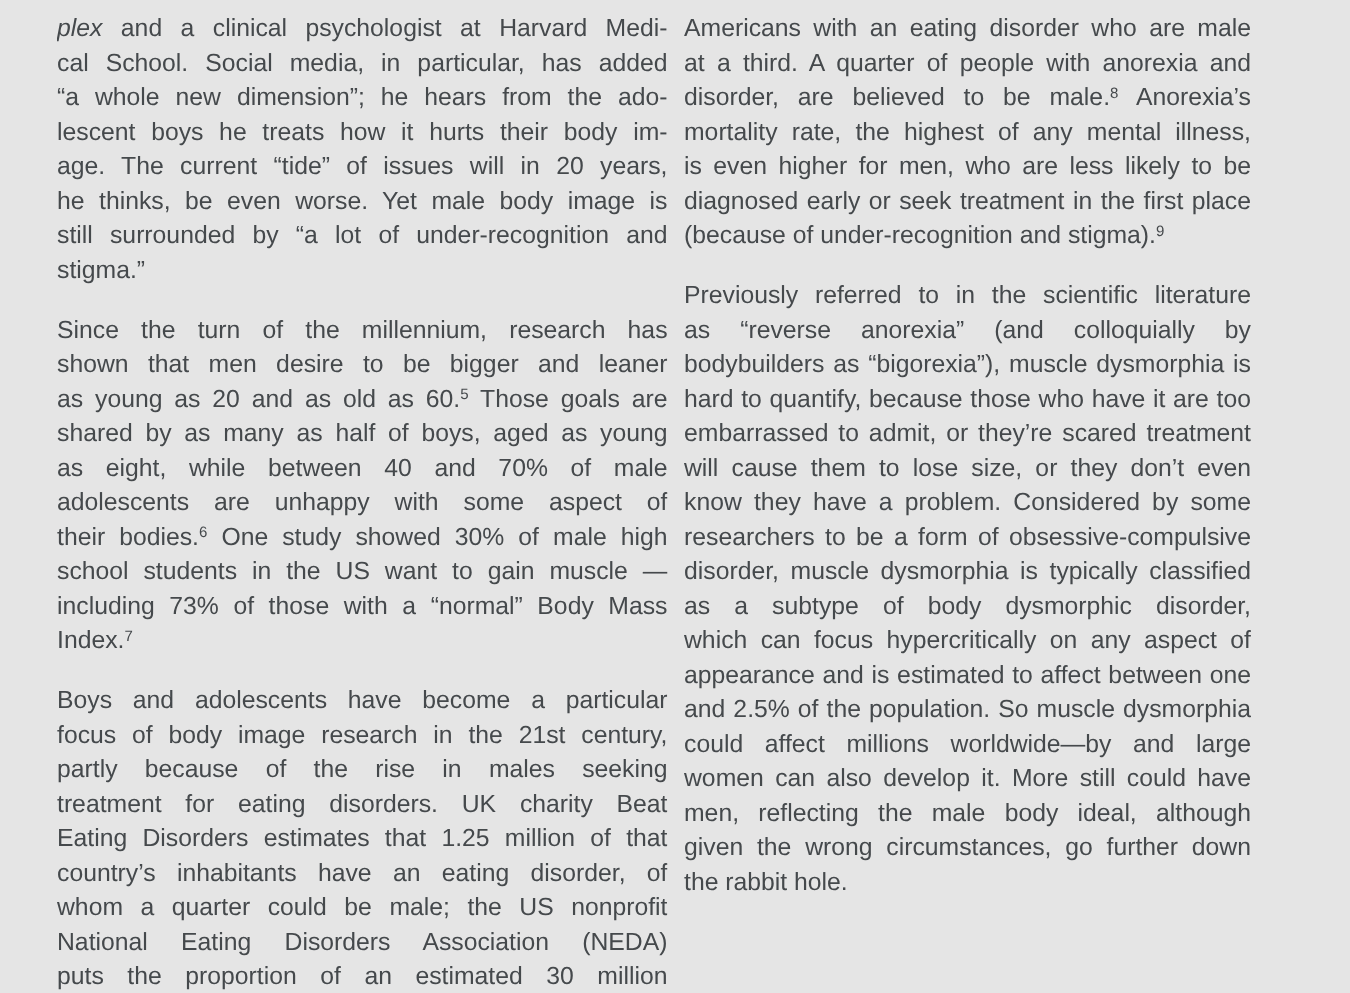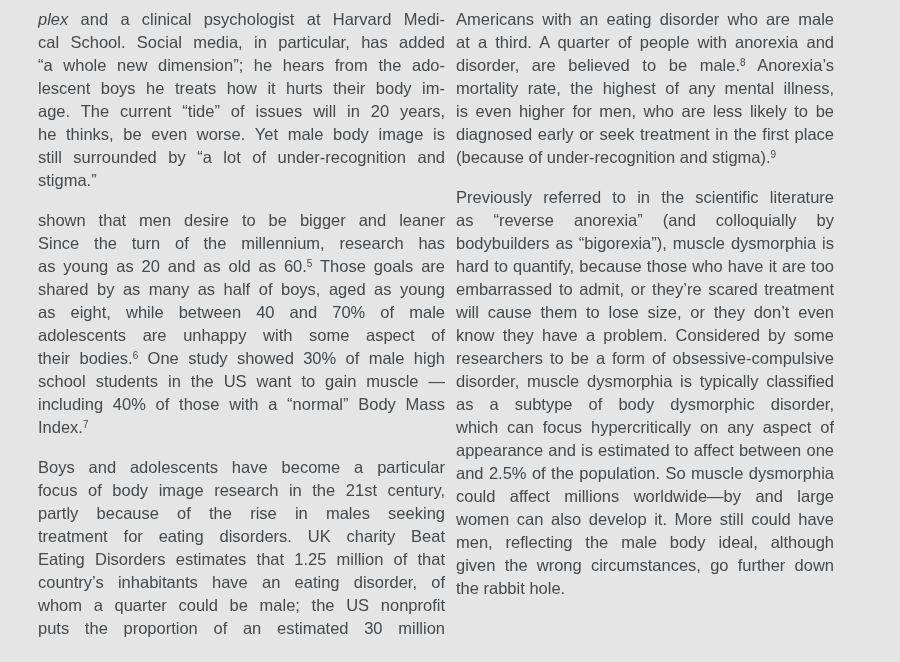--- a/index.html
+++ b/index.html
@@ -51,39 +51,40 @@
         <div class="line"><span class="i">plex</span><span> and a clinical psychologist at Harvard Medi-</span></div>
         <div class="line"><span>cal School. Social media, in particular, has added</span></div>
         <div class="line"><span>“a whole new dimension”; he hears from the ado-</span></div>
         <div class="line"><span>lescent boys he treats how it hurts their body im-</span></div>
         <div class="line"><span>age. The current “tide” of issues will in 20 years,</span></div>
         <div class="line"><span>he thinks, be even worse. Yet male body image is</span></div>
         <div class="line"><span>still surrounded by “a lot of under-recognition and</span></div>
         <div class="line end"><span>stigma.”</span></div>
       </div>
       <div class="para">
+        <div class="line"><span>Since the turn of the millennium, research has</span></div>
         <div class="line"><span>shown that men desire to be bigger and leaner</span></div>
-        <div class="line"><span>Since the turn of the millennium, research has</span></div>
         <div class="line"><span>as young as 20 and as old as 60.</span><span class="sup">5</span><span> Those goals are</span></div>
         <div class="line"><span>shared by as many as half of boys, aged as young</span></div>
         <div class="line"><span>as eight, while between 40 and 70% of male</span></div>
         <div class="line"><span>adolescents are unhappy with some aspect of</span></div>
         <div class="line"><span>their bodies.</span><span class="sup">6</span><span> One study showed 30% of male high</span></div>
         <div class="line"><span>school students in the US want to gain muscle —</span></div>
-        <div class="line"><span>including 40% of those with a “normal” Body Mass</span></div>
+        <div class="line"><span>including 73% of those with a “normal” Body Mass</span></div>
         <div class="line end"><span>Index.</span><span class="sup">7</span></div>
       </div>
       <div class="para">
         <div class="line"><span>Boys and adolescents have become a particular</span></div>
         <div class="line"><span>focus of body image research in the 21st century,</span></div>
         <div class="line"><span>partly because of the rise in males seeking</span></div>
         <div class="line"><span>treatment for eating disorders. UK charity Beat</span></div>
         <div class="line"><span>Eating Disorders estimates that 1.25 million of that</span></div>
         <div class="line"><span>country’s inhabitants have an eating disorder, of</span></div>
         <div class="line"><span>whom a quarter could be male; the US nonprofit</span></div>
+        <div class="line"><span>National Eating Disorders Association (NEDA)</span></div>
         <div class="line"><span>puts the proportion of an estimated 30 million</span></div>
       </div>
     </div>
   <div class="col" data-col="1">
       <div class="para">
         <div class="line"><span>Americans with an eating disorder who are male</span></div>
         <div class="line"><span>at a third. A quarter of people with anorexia and</span></div>
         <div class="line"><span>disorder, are believed to be male.</span><span class="sup">8</span><span> Anorexia’s</span></div>
         <div class="line"><span>mortality rate, the highest of any mental illness,</span></div>
         <div class="line"><span>is even higher for men, who are less likely to be</span></div>

